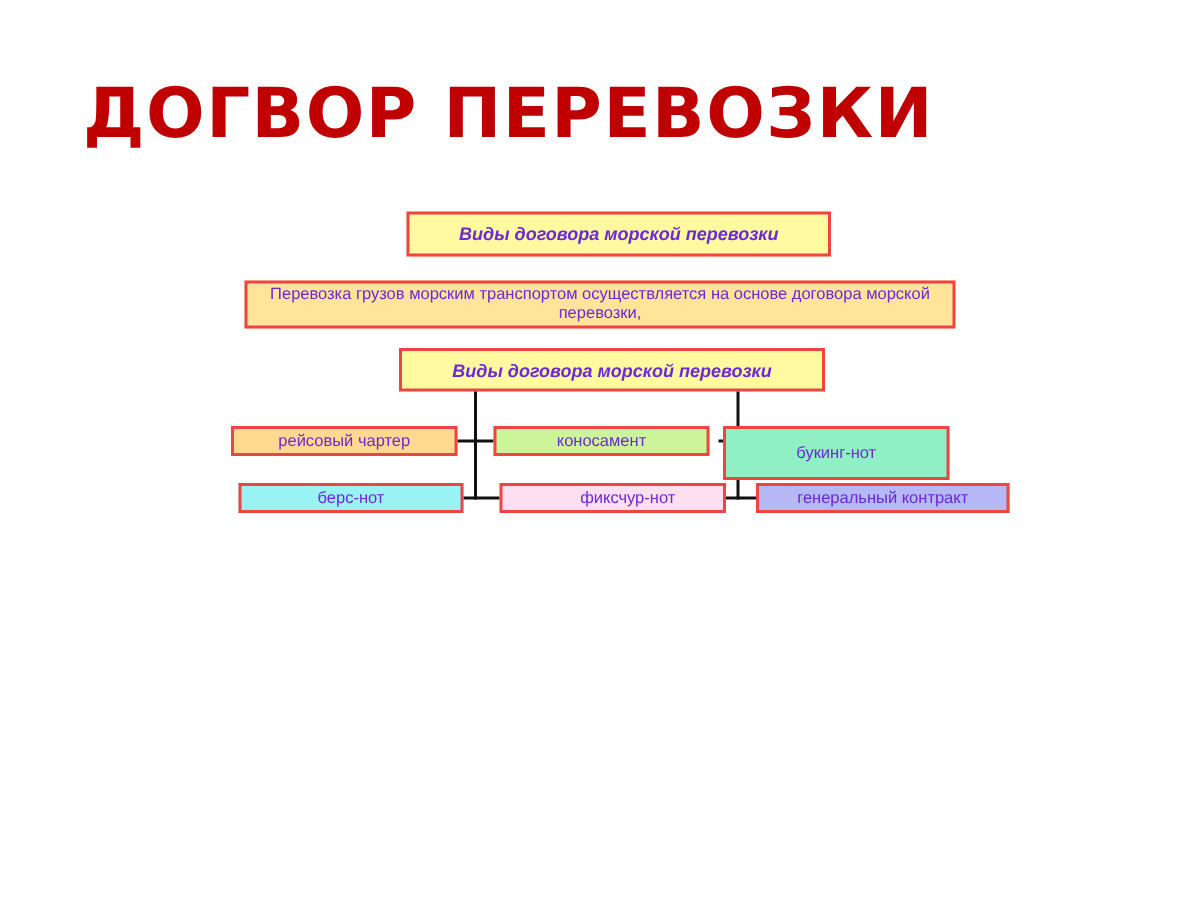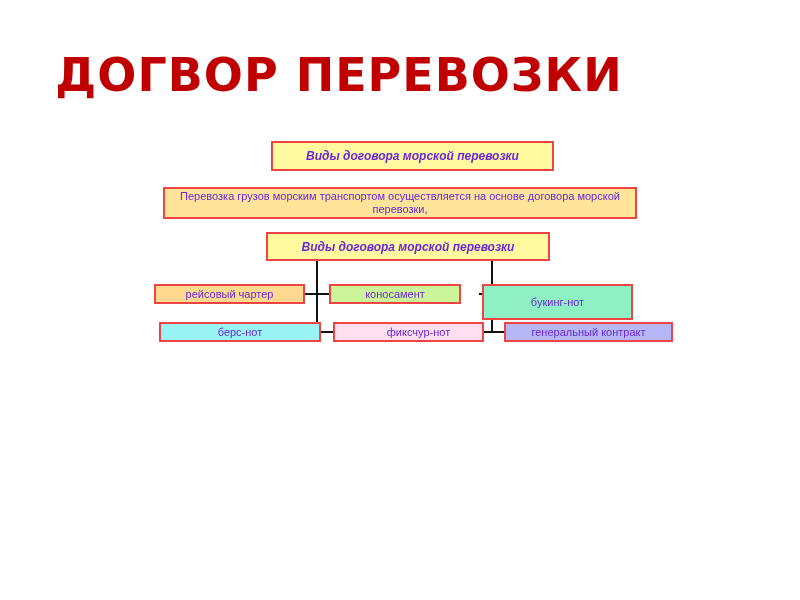--- a/index.html
+++ b/index.html
@@ -31,28 +31,28 @@
 <div class="line" style="left:316px;top:261px;width:2px;height:72px;"></div>
 <div class="line" style="left:491px;top:261px;width:2px;height:72px;"></div>
 <div class="line" style="left:304px;top:293px;width:26px;height:2px;"></div>
 <div class="line" style="left:479px;top:293px;width:26px;height:2px;"></div>
 <div class="line" style="left:308px;top:331px;width:26px;height:2px;"></div>
 <div class="line" style="left:483px;top:331px;width:22px;height:2px;"></div>
 
 <div class="box leaf" style="left:154px;top:284px;width:151px;height:20px;background:#ffd98f;">
   <span>рейсовый чартер</span>
 </div>
-<div class="box leaf" style="left:329px;top:284px;width:132px;height:20px;background:#ccf59a;">
+<div class="box leaf" style="left:329px;top:284px;width:144px;height:20px;background:#ccf59a;">
   <span>коносамент</span>
 </div>
 <div class="box leaf" style="left:482px;top:284px;width:151px;height:36px;background:#8ff0c4;">
   <span>букинг-нот</span>
 </div>
 
-<div class="box leaf" style="left:159px;top:322px;width:162px;height:20px;background:#99f3f5;">
+<div class="box leaf" style="left:159px;top:322px;width:150px;height:20px;background:#99f3f5;">
   <span>берс-нот</span>
 </div>
 <div class="box leaf" style="left:333px;top:322px;width:151px;height:20px;background:#fde0f0;padding-left:20px;">
   <span>фиксчур-нот</span>
 </div>
 <div class="box leaf" style="left:504px;top:322px;width:169px;height:20px;background:#b5b8f5;">
   <span>генеральный контракт</span>
 </div>
 
 </body></html>

